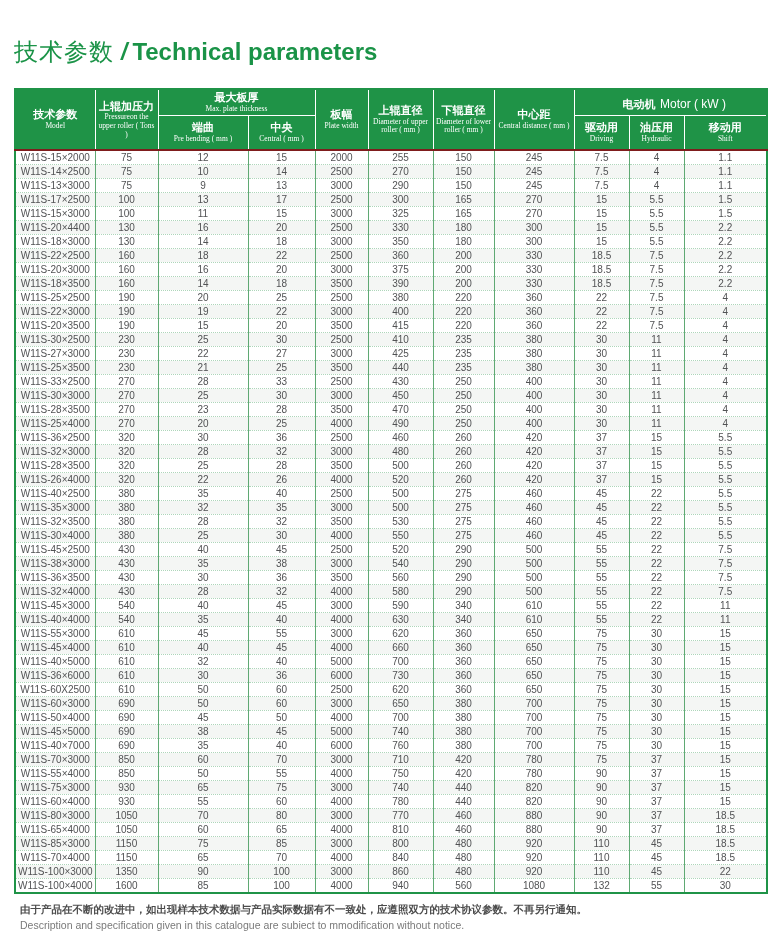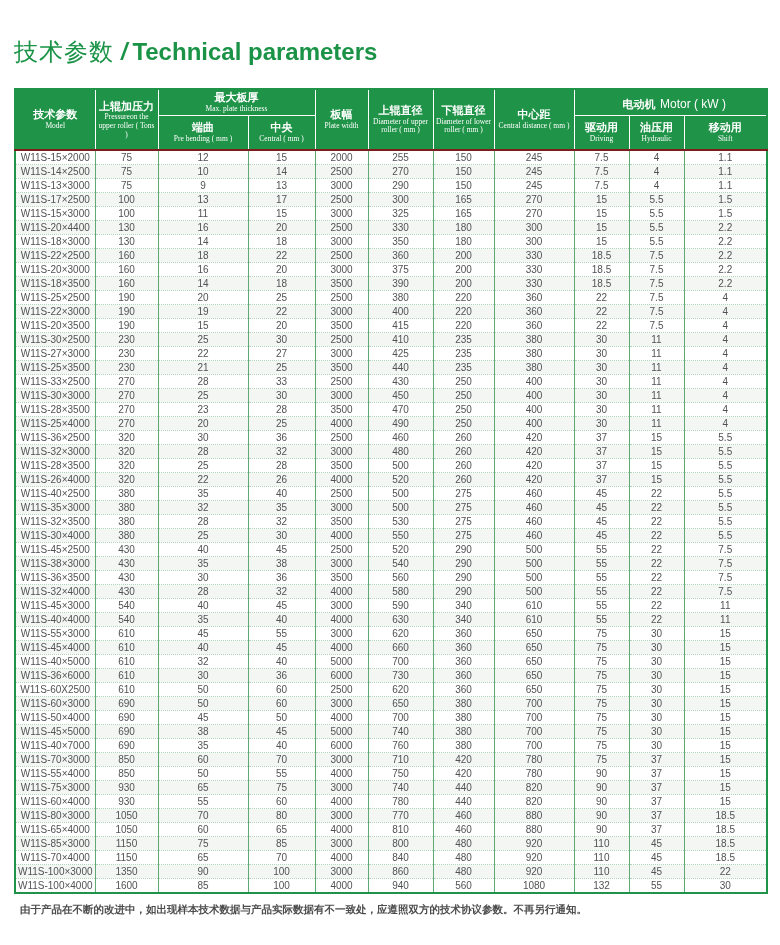--- a/index.html
+++ b/index.html
@@ -800,13 +800,14 @@
         <td>1080</td>
         <td>132</td>
         <td>55</td>
         <td>30</td>
       </tr>
     </tbody>
 </table>
 
 <div class="footer">
   <div class="footer-zh">由于产品在不断的改进中，如出现样本技术数据与产品实际数据有不一致处，应遵照双方的技术协议参数。不再另行通知。</div>
+  <div class="footer-en">Description and specification given in this catalogue are subiect to mmodification without notice.</div>
 </div>
 
 </body></html>

